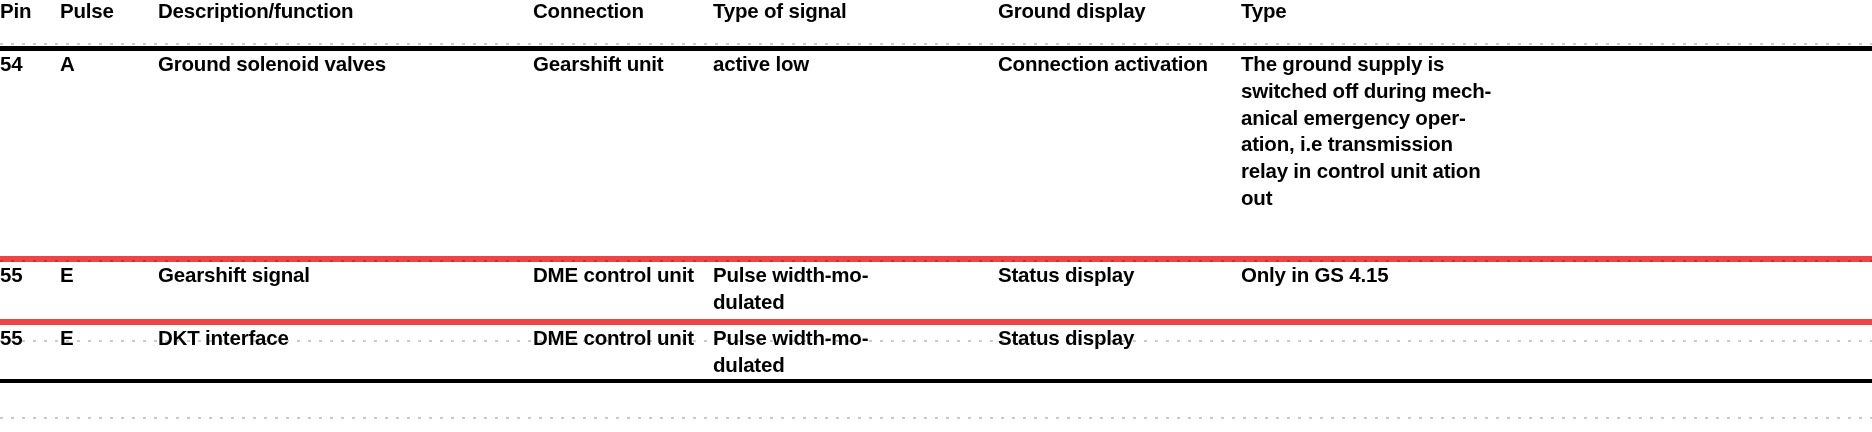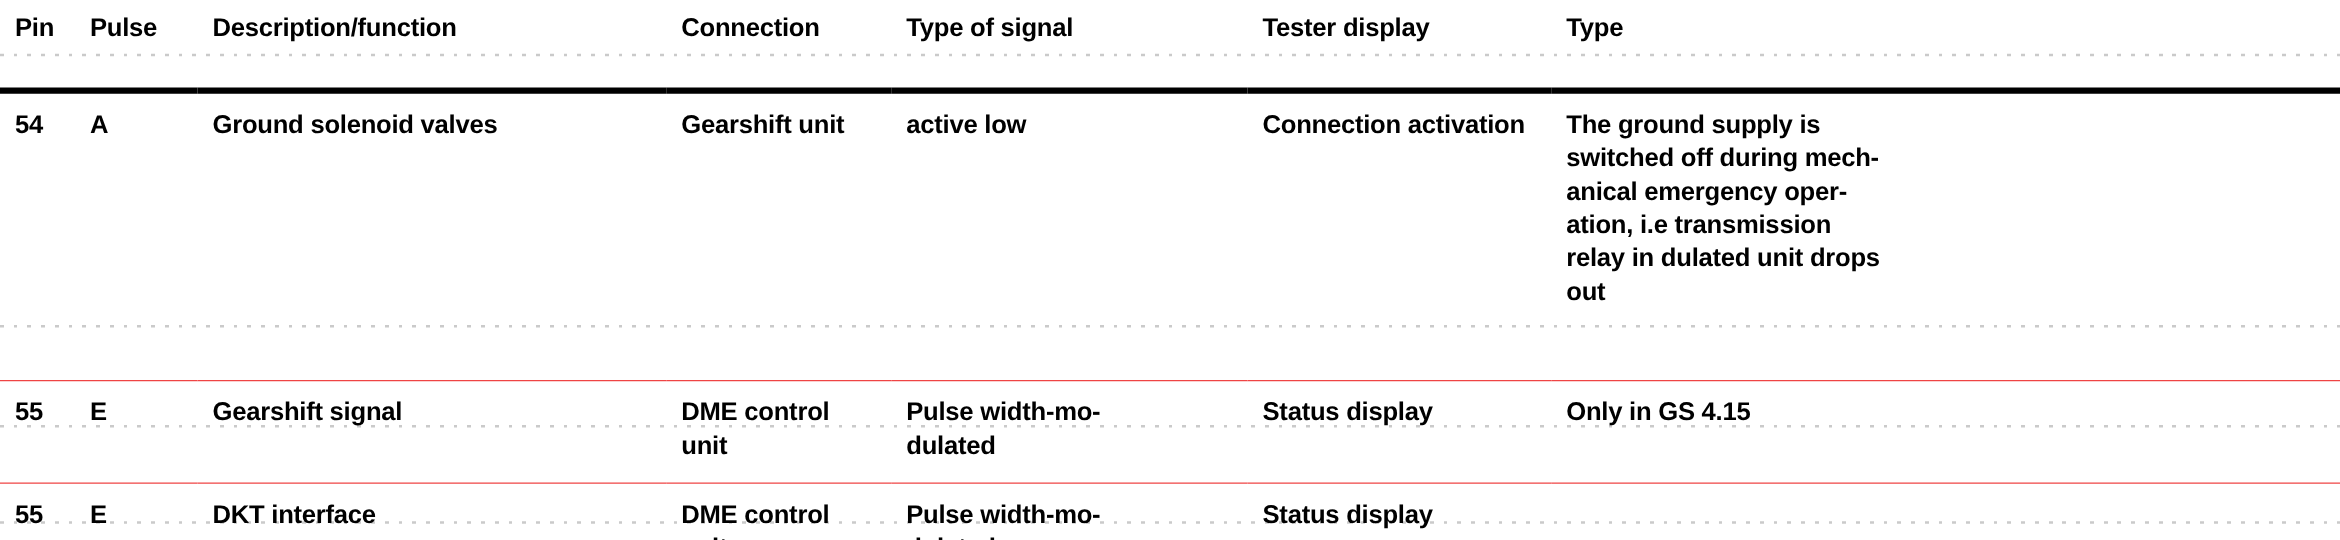--- a/index.html
+++ b/index.html
@@ -39,21 +39,21 @@
   .pin-table col.c-desc       { width: 375px; }
   .pin-table col.c-conn       { width: 180px; }
   .pin-table col.c-signal     { width: 285px; }
   .pin-table col.c-tester     { width: 243px; }
   .pin-table col.c-notes      { width: 631px; }
 
   .pin-table th,
   .pin-table td {
     vertical-align: top;
     text-align: left;
-    padding: 12px;
+    padding: 0;
     font-weight: bold;
     letter-spacing: -0.2px;
   }
 
   
   thead th {
     font-size: 20.5px;
     line-height: 22px;
     height: 46px;
     padding-top: 9px;
@@ -62,21 +62,21 @@
 
   
   tbody td {
     font-size: 20.5px;
     line-height: 26.5px;
     padding-top: 11px;
     padding-bottom: 11px;
   }
 
   tbody tr.row-sep > td {
-    border-bottom: 1px solid #ef4444;
+    border-bottom: 6px solid #ef4444;
   }
 
   tbody tr.row-last > td {
     border-bottom: 4px solid #000;
   }
 
   
   tr[data-row-index="0"] > td { height: 205px; }
   tr[data-row-index="1"] > td { height: 57px;  }
   tr[data-row-index="2"] > td { height: 54px;  }
@@ -138,38 +138,38 @@
       <col class="c-notes">
     </colgroup>
 
     <thead>
       <tr>
         <th class="cell-pad-l">Pin</th>
         <th class="cell-type">Pulse</th>
         <th class="cell-desc">Description/function</th>
         <th class="cell-conn">Connection</th>
         <th class="cell-signal">Type of signal</th>
-        <th class="cell-tester">Tester display</th>
+        <th class="cell-tester">Ground display</th>
         <th class="cell-notes">Type</th>
       </tr>
     </thead>
 
     <tbody>
 
       <tr class="row-sep" data-row-index="0">
         <td class="cell-pad-l">54</td>
         <td class="cell-type">A</td>
         <td class="cell-desc">Ground solenoid valves</td>
         <td class="cell-conn">Gearshift unit</td>
         <td class="cell-signal">
           <span class="note-block"><span class="wrapline">active low</span></span>
         </td>
         <td class="cell-tester">Connection activation</td>
         <td class="cell-notes">
-          <span class="note-block"><span class="wrapline">The ground supply is</span><span class="wrapline">switched off during mech-</span><span class="wrapline">anical emergency oper-</span><span class="wrapline">ation, i.e transmission</span><span class="wrapline">relay in dulated unit drops</span><span class="wrapline">out</span></span>
+          <span class="note-block"><span class="wrapline">The ground supply is</span><span class="wrapline">switched off during mech-</span><span class="wrapline">anical emergency oper-</span><span class="wrapline">ation, i.e transmission</span><span class="wrapline">relay in control unit ation</span><span class="wrapline">out</span></span>
         </td>
       </tr>
 
       <tr class="row-sep" data-row-index="1">
         <td class="cell-pad-l">55</td>
         <td class="cell-type">E</td>
         <td class="cell-desc">Gearshift signal</td>
         <td class="cell-conn">DME control unit</td>
         <td class="cell-signal">
           <span class="note-block"><span class="wrapline">Pulse width-mo-</span><span class="wrapline">dulated</span></span>

